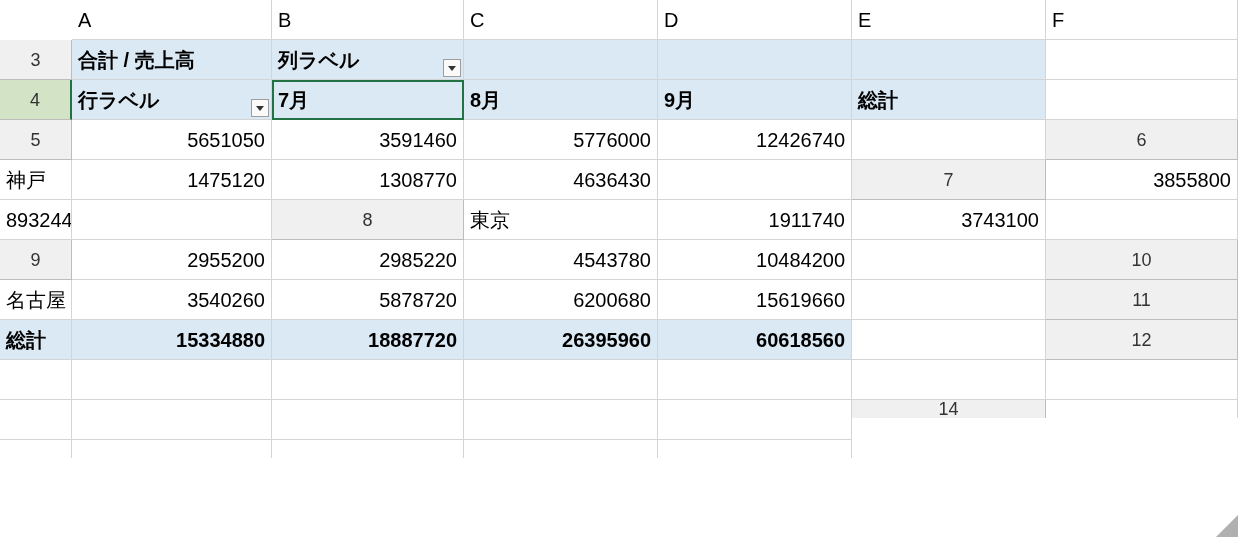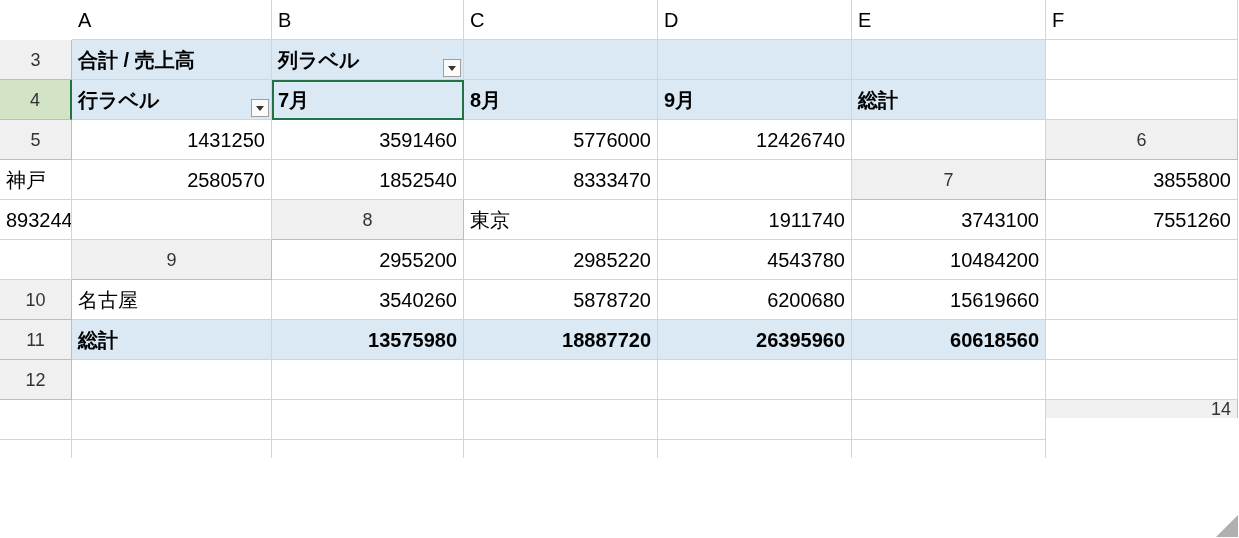--- a/index.html
+++ b/index.html
@@ -93,74 +93,73 @@
     <div class="cell pivot-hdr"></div>
     <div class="cell "></div>
     <div class="rowhdr sel">4</div>
     <div class="cell pivot-hdr">行ラベル<div class="dropbtn"></div></div>
     <div class="cell pivot-hdr selected-cell">7月</div>
     <div class="cell pivot-hdr">8月</div>
     <div class="cell pivot-hdr">9月</div>
     <div class="cell pivot-hdr">総計</div>
     <div class="cell "></div>
     <div class="rowhdr">5</div>
-    <div class="cell num">1431250</div>
+    <div class="cell num">5651050</div>
     <div class="cell num">3591460</div>
     <div class="cell num">5776000</div>
     <div class="cell num">12426740</div>
     <div class="cell "></div>
     <div class="rowhdr">6</div>
     <div class="cell ">神戸</div>
-    <div class="cell num">2580570</div>
-    <div class="cell num">1852540</div>
-    <div class="cell num">8333470</div>
+    <div class="cell num">1475120</div>
+    <div class="cell num">1308770</div>
+    <div class="cell num">4636430</div>
     <div class="cell "></div>
     <div class="rowhdr">7</div>
     <div class="cell num">3855800</div>
     <div class="cell num">8932440</div>
     <div class="cell "></div>
     <div class="rowhdr">8</div>
     <div class="cell ">東京</div>
     <div class="cell num">1911740</div>
     <div class="cell num">3743100</div>
-    <div class="cell num">7551260</div>
     <div class="cell "></div>
     <div class="rowhdr">9</div>
     <div class="cell num">2955200</div>
     <div class="cell num">2985220</div>
     <div class="cell num">4543780</div>
     <div class="cell num">10484200</div>
     <div class="cell "></div>
     <div class="rowhdr">10</div>
     <div class="cell ">名古屋</div>
     <div class="cell num">3540260</div>
     <div class="cell num">5878720</div>
     <div class="cell num">6200680</div>
     <div class="cell num">15619660</div>
     <div class="cell "></div>
     <div class="rowhdr">11</div>
     <div class="cell pivot-hdr bold">総計</div>
-    <div class="cell pivot-hdr bold num">13575980</div>
+    <div class="cell pivot-hdr bold num">15334880</div>
     <div class="cell pivot-hdr bold num">18887720</div>
     <div class="cell pivot-hdr bold num">26395960</div>
     <div class="cell pivot-hdr bold num">60618560</div>
     <div class="cell "></div>
     <div class="rowhdr">12</div>
     <div class="cell "></div>
     <div class="cell "></div>
     <div class="cell "></div>
     <div class="cell "></div>
     <div class="cell "></div>
     <div class="cell "></div>
     <div class="cell "></div>
     <div class="cell "></div>
     <div class="cell "></div>
     <div class="cell "></div>
     <div class="cell "></div>
     <div class="cell "></div>
-    <div class="rowhdr" style="height: 18px; line-height: 18px; border-bottom: none; text-align: right;">14</div>
+    <div class="rowhdr" style="height: 18px; line-height: 18px; border-bottom: none;">14</div>
     <div class="cell " style="height: 18px; line-height: 18px; border-bottom: none;"></div>
     <div class="cell " style="height: 18px; line-height: 18px; border-bottom: none;"></div>
     <div class="cell " style="height: 18px; line-height: 18px; border-bottom: none;"></div>
     <div class="cell " style="height: 18px; line-height: 18px; border-bottom: none;"></div>
     <div class="cell " style="height: 18px; line-height: 18px; border-bottom: none;"></div>
     <div class="cell " style="height: 18px; line-height: 18px; border-bottom: none;"></div>
   </div>
 
 </body></html>

